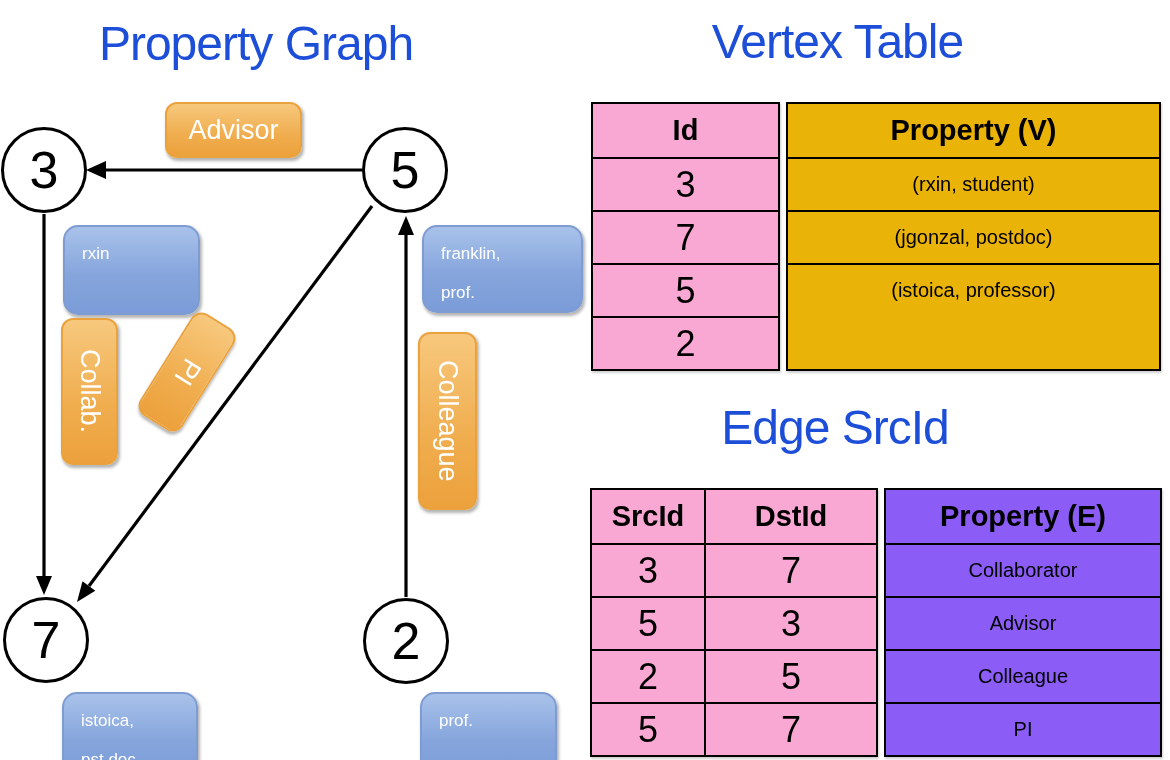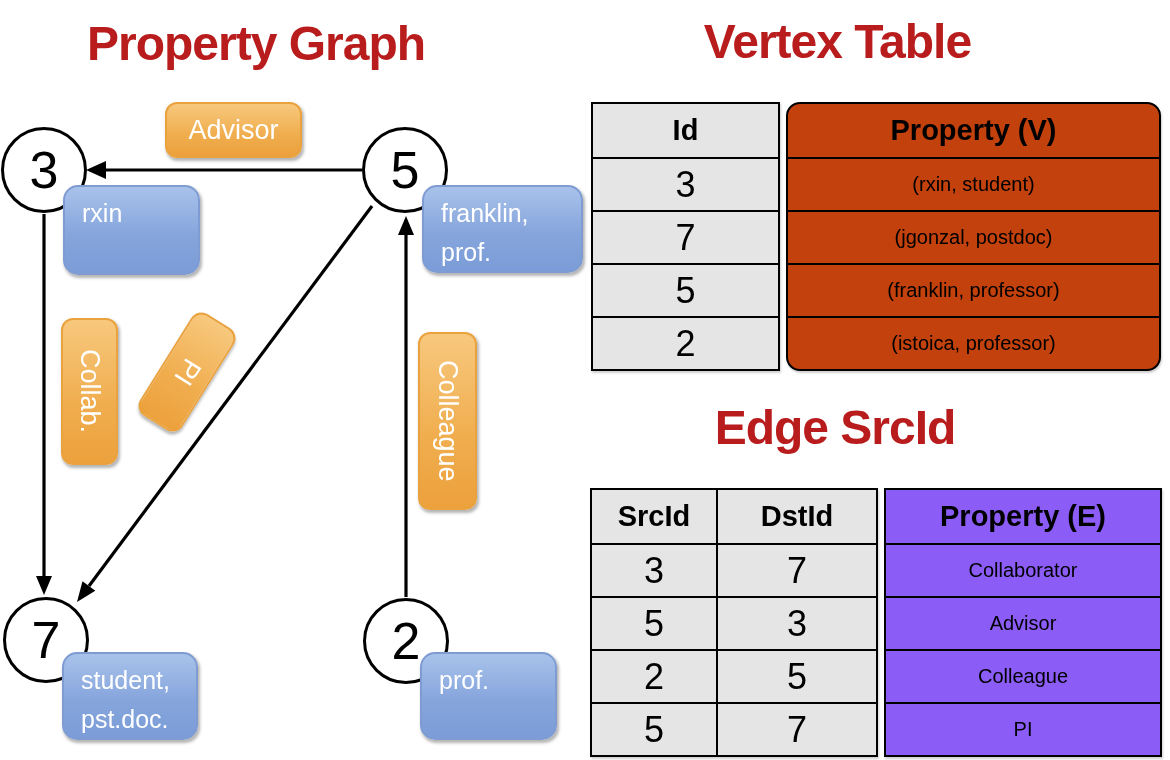--- a/index.html
+++ b/index.html
@@ -1,52 +1,52 @@
 <!DOCTYPE html>
 <html><head>
 <meta charset="utf-8">
 <style>
   html,body{margin:0;padding:0;background:#fff;}
   #canvas{position:relative;width:1170px;height:760px;background:#fff;overflow:hidden;
           font-family:"Liberation Sans", sans-serif;}
 
   
-  .big-title{position:absolute;font-size:48px;font-weight:700;color:#b91c1c;
+  .big-title{position:absolute;font-size:48px;font-weight:400;color:#1d4ed8;
              text-align:center;letter-spacing:-1px;white-space:nowrap;}
 
   
   #edge-svg{position:absolute;left:0;top:0;z-index:1;}
   .vcircle{position:absolute;width:86px;height:86px;border:3.5px solid #000;border-radius:50%;
            background:#fff;box-sizing:border-box;z-index:2;display:flex;align-items:center;
            justify-content:center;font-size:52px;font-weight:300;color:#000;}
   .vprop{position:absolute;z-index:3;border-radius:15px;box-sizing:border-box;
          background:linear-gradient(180deg,#a8c2ea 0%,#86a5dc 55%,#7b9cd8 100%);
-         border:2px solid #7e9cd2;color:#fff;font-size:25px;line-height:39px;
-         padding:7px 0 0 17px;box-shadow:1.5px 2.5px 3px rgba(90,90,90,.45);}
+         border:2px solid #7e9cd2;color:#fff;font-size:17px;line-height:39px;
+         padding:7px 0 0 17px;box-shadow:1.5px 2.5px 3px rgba(90,90,90,.45);margin-top:40px;}
   .pill{position:absolute;z-index:3;border-radius:12px;box-sizing:border-box;
         background:linear-gradient(180deg,#f7c87d 0%,#f0ad4e 60%,#eca13c 100%);
         border:2px solid #e9a23e;color:#fff;font-size:27px;display:flex;
         align-items:center;justify-content:center;
         box-shadow:1.5px 2.5px 3px rgba(90,90,90,.45);}
   .pill.vert{writing-mode:vertical-rl;text-orientation:mixed;}
 
   
   .tbl-wrap{position:absolute;display:flex;gap:6px;z-index:2;}
-  .subtable{border:2.5px solid #000;box-sizing:border-box;background:#e5e5e5;
+  .subtable{border:2.5px solid #000;box-sizing:border-box;background:#f9a8d4;
             box-shadow:1px 2px 2px rgba(120,120,120,.35);}
   .subtable .trow{height:53px;box-sizing:border-box;display:flex;align-items:center;
                   justify-content:center;font-size:36px;font-weight:300;color:#000;}
   .subtable .trow + .trow{border-top:2.5px solid #000;}
   .subtable .trow.th{font-size:29px;font-weight:bold;}
   .subtable .trow.txt{font-size:20px;font-weight:300;}
-  .fill-v{background:#c2410c;border-radius:14px;}
+  .fill-v{background:#eab308;}
   .fill-e{background:#8b5cf6;}
   .twocell{justify-content:flex-start;padding:0;}
   .cell{height:100%;display:flex;align-items:center;justify-content:center;box-sizing:border-box;}
-  .cell.src{width:124px;}
+  .cell.src{width:112px;}
   .cell.dst{flex:1;border-left:2.5px solid #000;}
 </style>
 </head>
 <body>
 
 <div id="canvas">
 
   <div class="big-title" style="left:26px;top:16px;width:460px;">Property Graph</div>
 
   <svg id="edge-svg" width="560" height="760" viewBox="0 0 560 760">
@@ -86,21 +86,21 @@
   </div>
 
   <div class="vprop" style="left:63px;top:185px;width:137px;height:90px;">
     <div>rxin</div>
   </div>
   <div class="vprop" style="left:422px;top:185px;width:161px;height:88px;">
     <div>franklin,</div>
     <div>prof.</div>
   </div>
   <div class="vprop" style="left:62px;top:652px;width:136px;height:88px;">
-    <div>student,</div>
+    <div>istoica,</div>
     <div>pst.doc.</div>
   </div>
   <div class="vprop" style="left:420px;top:652px;width:137px;height:88px;">
     <div>prof.</div>
   </div>
 
   <div class="pill" style="left:165px;top:102px;width:137px;height:56px;">Advisor</div>
   <div class="pill vert" style="left:61px;top:318px;width:57px;height:147px;">Collab.</div>
   <div class="pill vert" style="left:162px;top:312px;width:50px;height:120px;transform:rotate(32deg);">PI</div>
   <div class="pill vert" style="left:418px;top:332px;width:59px;height:178px;">Colleague</div>
@@ -112,21 +112,20 @@
       <div class="trow th">Id</div>
       <div class="trow">3</div>
       <div class="trow">7</div>
       <div class="trow">5</div>
       <div class="trow">2</div>
     </div>
     <div class="subtable fill-v" style="width:375px;">
       <div class="trow th">Property (V)</div>
       <div class="trow txt">(rxin, student)</div>
       <div class="trow txt">(jgonzal, postdoc)</div>
-      <div class="trow txt">(franklin, professor)</div>
       <div class="trow txt">(istoica, professor)</div>
     </div>
   </div>
 
   <div class="big-title" style="left:610px;top:400px;width:450px;">Edge SrcId</div>
 
   <div class="tbl-wrap" style="left:590px;top:488px;">
     <div class="subtable" style="width:288px;">
       <div class="trow th twocell">
         <div class="cell src">SrcId</div>

